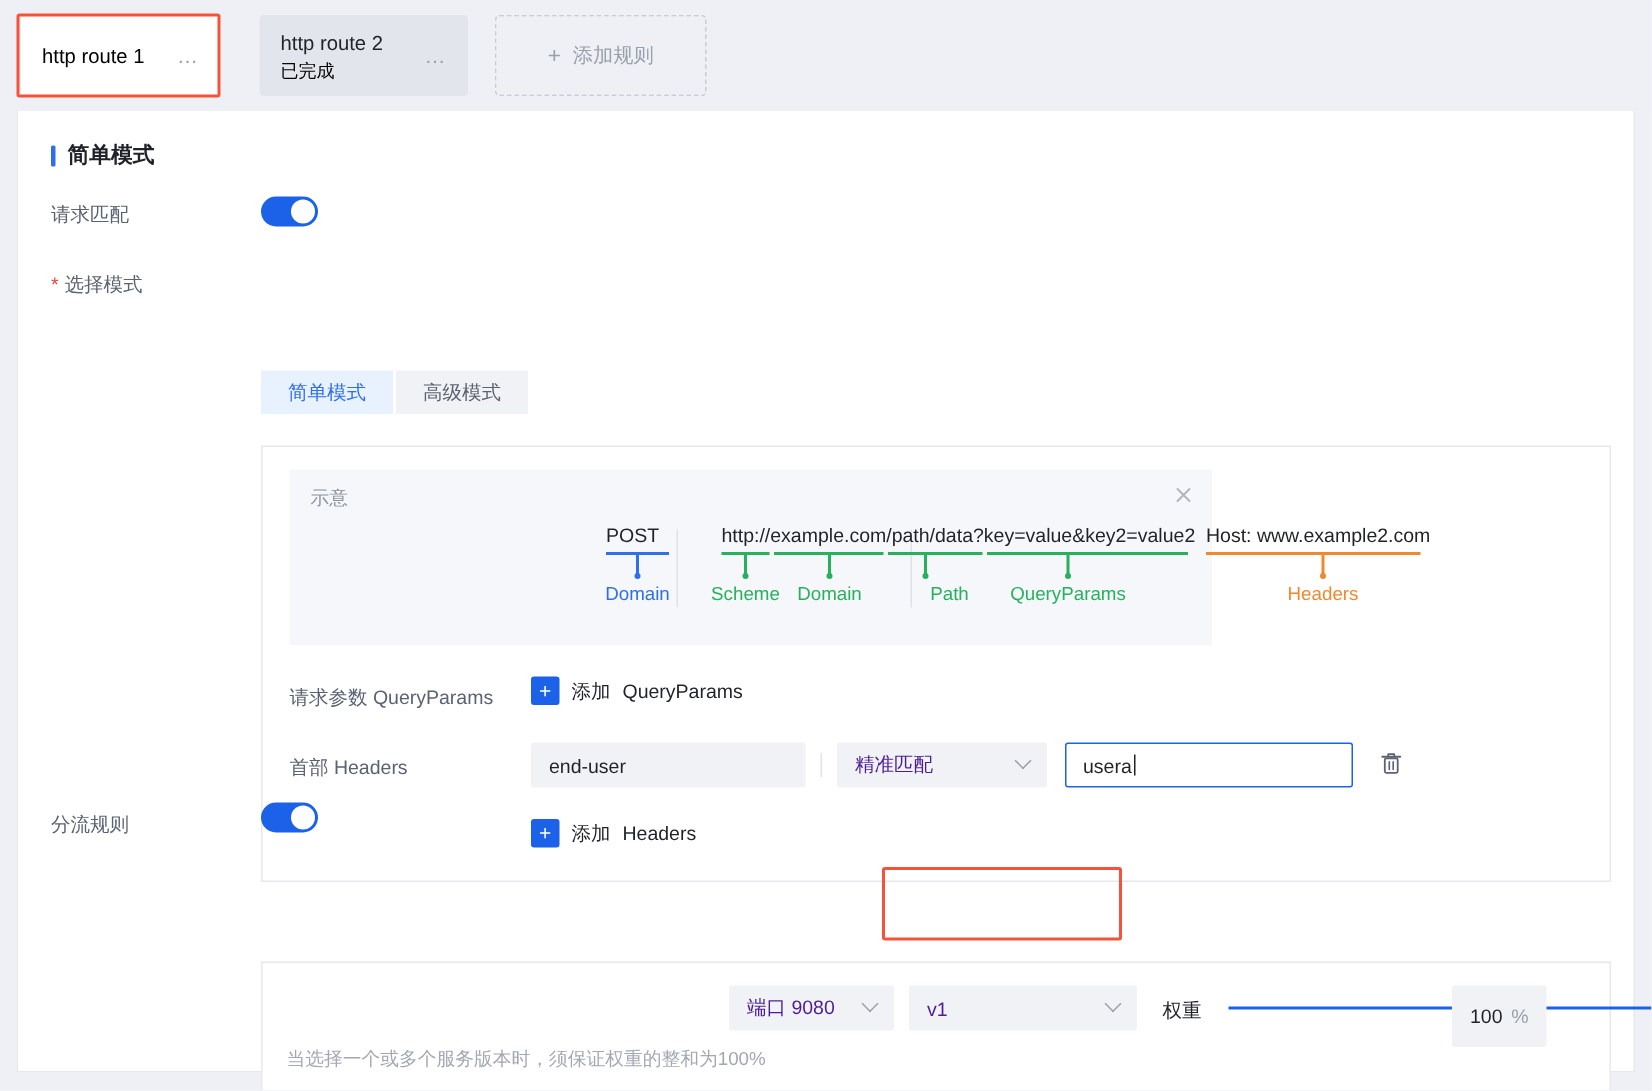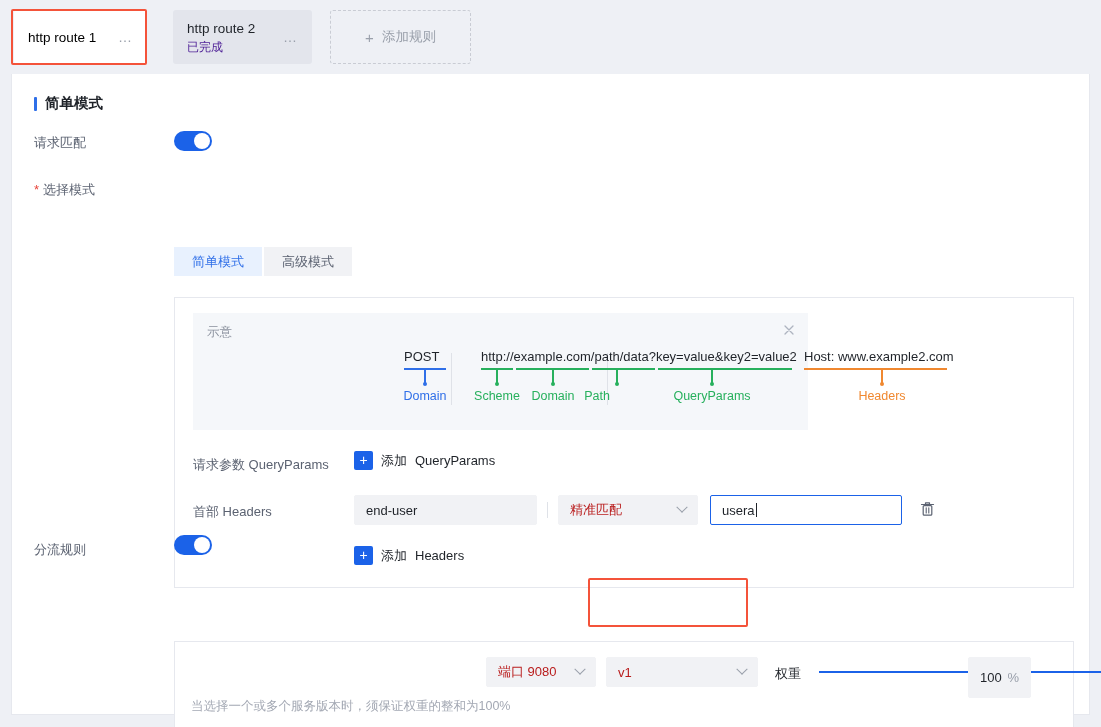--- a/index.html
+++ b/index.html
@@ -56,21 +56,21 @@
     line-height: 17px;
     white-space: nowrap;
     overflow: hidden;
     text-overflow: ellipsis;
   }
   .rule-tab.active .tab-title { color: #000000; }
   .rule-tab.idle .tab-title { color: #1f2329; }
   .tab-sub {
     font-size: 12px;
     line-height: 16px;
-    color: #4c1d95;
+    color: #000000;
     margin-top: 2px;
   }
   .tab-dots {
     flex: 0 0 auto;
     color: #9aa0ab;
     font-size: 14px;
     letter-spacing: 1px;
     line-height: 10px;
     padding-left: 8px;
     align-self: center;
@@ -305,21 +305,21 @@
   }
   .fld.focus {
     background: #ffffff;
     border: 1px solid #1b62e8;
     color: #1f2329;
     padding: 0 11px;
   }
   .fld.select {
     background: #f1f2f5;
     border: 1px solid #f1f2f5;
-    color: #b91c1c;
+    color: #4c1d95;
     padding: 0 11px;
     justify-content: space-between;
     cursor: pointer;
   }
   .fld.select.muted { color: #b9bdc7; }
   .chev {
     flex: 0 0 auto;
     margin-left: 8px;
     color: #9aa0ab;
     line-height: 0;
@@ -461,21 +461,21 @@
           <div class="tok-label green" style="left:304px; top:40px;">Scheme</div>
 
           <div class="ul green" style="left:323px; top:19px; width:73px;"></div>
           <div class="stem green" style="left:359px; top:19px; height:17px;"></div>
           <div class="dot green" style="left:358px; top:33px;"></div>
           <div class="tok-label green" style="left:360px; top:40px;">Domain</div>
 
           <div class="ul green" style="left:399px; top:19px; width:63px;"></div>
           <div class="stem green" style="left:423px; top:19px; height:17px;"></div>
           <div class="dot green" style="left:422px; top:33px;"></div>
-          <div class="tok-label green" style="left:404px; top:40px;">Path</div>
+          <div class="tok-label green" style="left:440px; top:40px;">Path</div>
 
           <div class="ul green" style="left:465px; top:19px; width:134px;"></div>
           <div class="stem green" style="left:518px; top:19px; height:17px;"></div>
           <div class="dot green" style="left:517px; top:33px;"></div>
           <div class="tok-label green" style="left:519px; top:40px;">QueryParams</div>
 
           <div class="tok-text" style="left:611px; top:0px;">Host: www.example2.com</div>
           <div class="ul orange" style="left:611px; top:19px; width:143px;"></div>
           <div class="stem orange" style="left:688px; top:19px; height:17px;"></div>
           <div class="dot orange" style="left:687px; top:33px;"></div>

